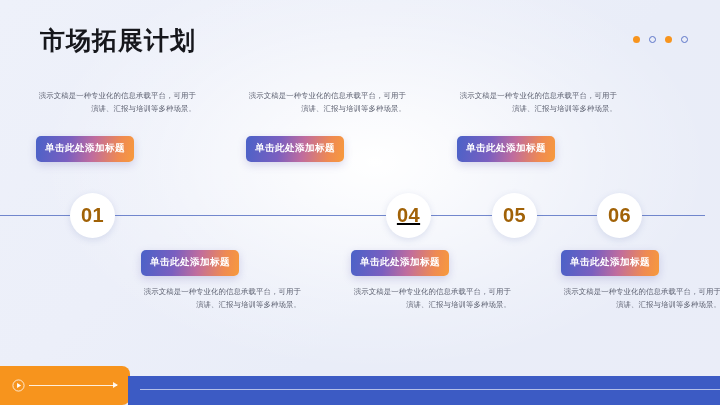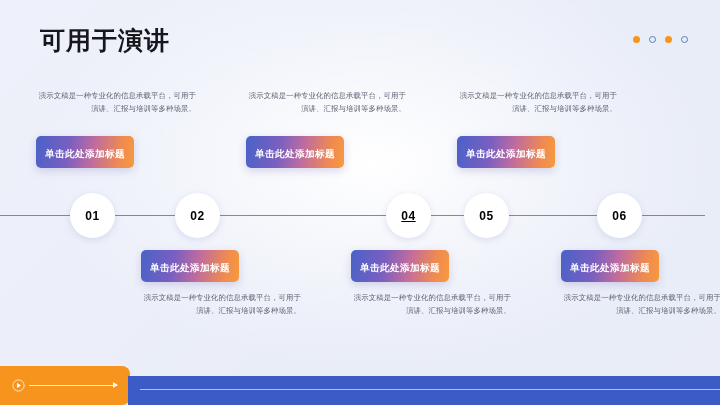--- a/index.html
+++ b/index.html
@@ -69,41 +69,41 @@
     width: 45px;
     height: 45px;
     border-radius: 50%;
     background: #ffffff;
     box-shadow: 0 2px 7px rgba(80,100,170,0.16);
     display: flex;
     align-items: center;
     justify-content: center;
   }
   .node-num {
-    font-size: 12px;
+    font-size: 20px;
     font-weight: 700;
-    color: #000000;
+    color: #a16207;
     letter-spacing: 0.5px;
   }
 
   
   .col {
     position: absolute;
     width: 160px;
   }
   .desc {
     font-size: 7.4px;
     line-height: 1.72;
     color: #5c6070;
     letter-spacing: 0.1px;
     text-align: right;
   }
   .chip {
     display: inline-block;
-    padding: 12px 9px 7px;
+    padding: 6px 9px 7px;
     border-radius: 5px;
     font-size: 9.6px;
     font-weight: 700;
     color: #ffffff;
     letter-spacing: 0.4px;
     white-space: nowrap;
     background: linear-gradient(100deg, #4a62c8 0%, #7a5fc0 34%, #c06c9e 58%, #ef8a52 84%, #f79a3c 100%);
     box-shadow: 0 3px 8px rgba(90,80,170,0.22);
   }
 
@@ -162,21 +162,21 @@
     border-top: 3.2px solid transparent;
     border-bottom: 3.2px solid transparent;
     border-left: 5px solid rgba(255,255,255,0.9);
   }
 </style>
 </head>
 <body>
 
 <div id="slide">
 
-  <div class="title">可用于演讲</div>
+  <div class="title">市场拓展计划</div>
 
   <div class="dots">
     <span class="dot filled"></span>
     <span class="dot hollow"></span>
     <span class="dot filled"></span>
     <span class="dot hollow"></span>
   </div>
 
   <div class="timeline-line"></div>
 
@@ -206,27 +206,24 @@
   </div>
 
   <div class="col lower" style="left:561px; top:250px;">
     <span class="chip">单击此处添加标题</span>
     <div class="desc">演示文稿是一种专业化的信息承载平台，可用于演讲、汇报与培训等多种场景。</div>
   </div>
 
   <div class="node" style="left:70px;">
     <span class="node-num">01</span>
   </div>
-  <div class="node" style="left:175px;">
-    <span class="node-num">02</span>
-  </div>
   <div class="node" style="left:386px;text-decoration:underline;">
     <span class="node-num">04</span>
   </div>
-  <div class="node" style="left:464px;">
+  <div class="node" style="left:492px;">
     <span class="node-num">05</span>
   </div>
   <div class="node" style="left:597px;text-align:right;">
     <span class="node-num">06</span>
   </div>
 
   <div class="bottom-orange"></div>
   <div class="bottom-blue"></div>
   <div class="bottom-blue-line"></div>
 

